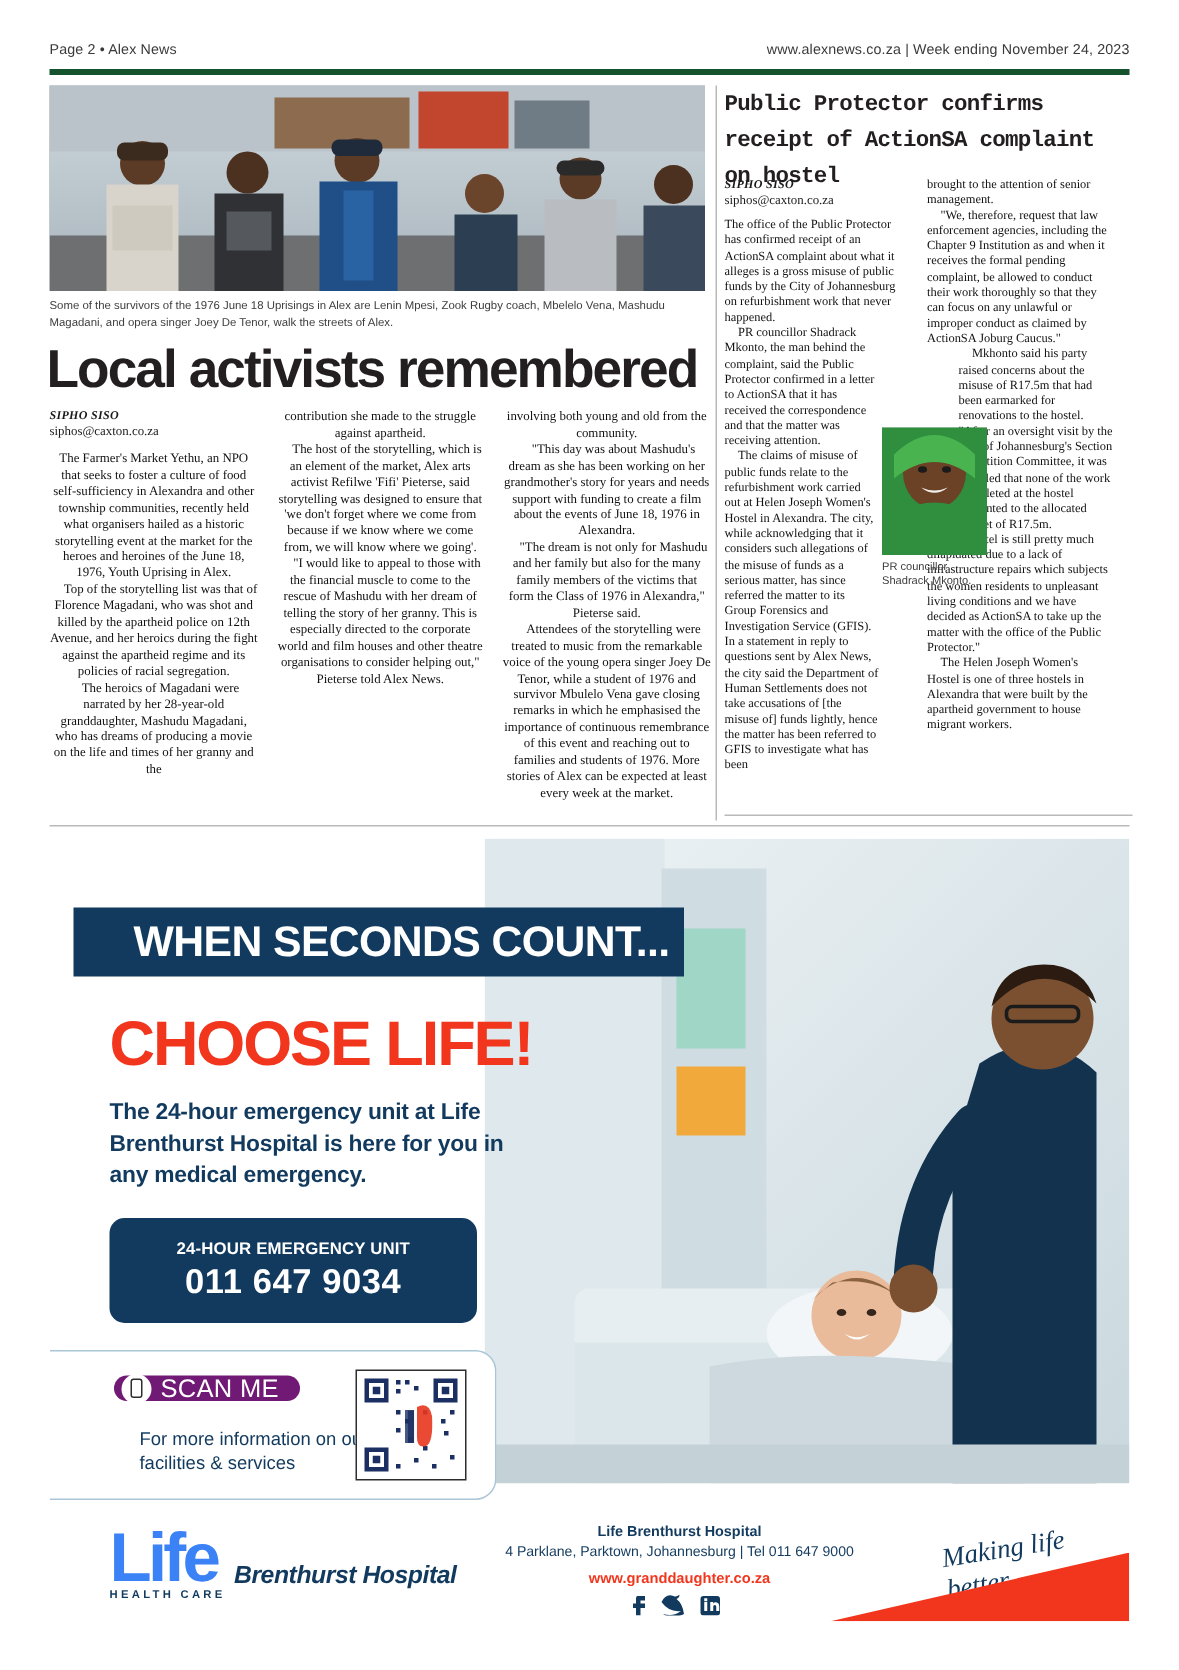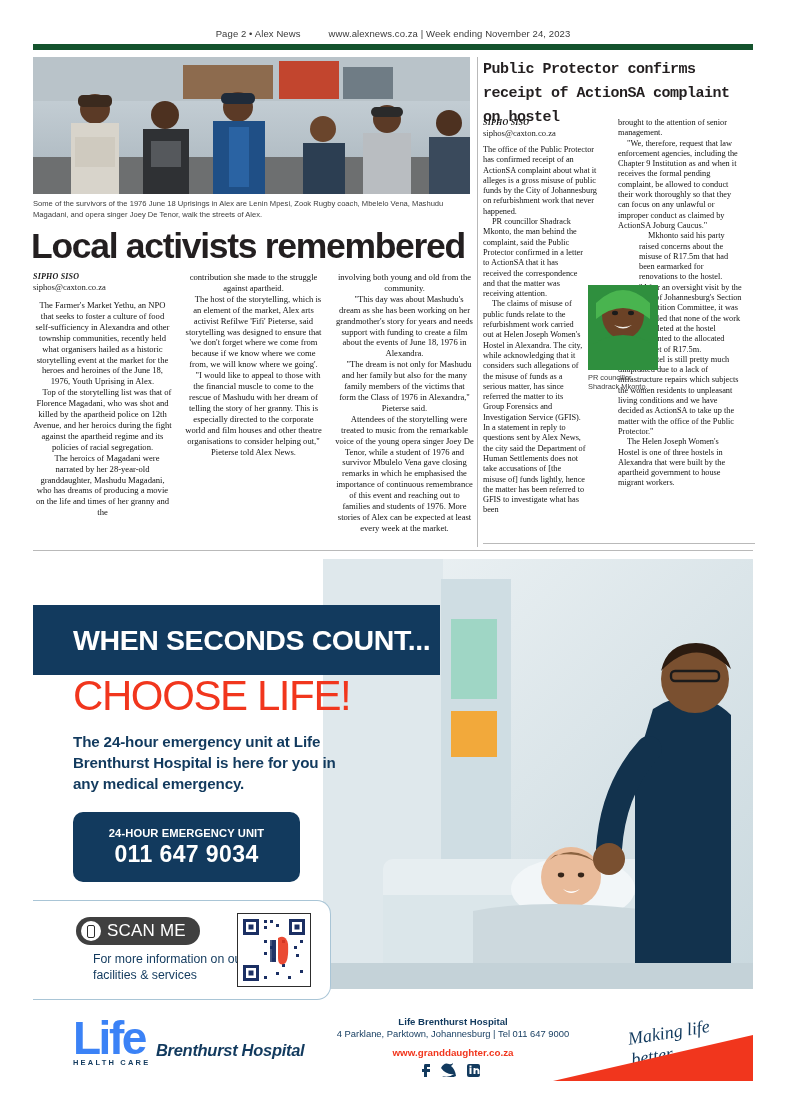--- a/index.html
+++ b/index.html
@@ -7,22 +7,22 @@
     width: 786px; height: 1113px;
     background: #ffffff;
     font-family: "Liberation Sans", sans-serif;
     overflow: hidden;
   }
   .page { position: relative; width: 786px; height: 1113px; background: #fff; }
 
   
   .masthead {
     position: absolute; left: 33px; top: 28px; width: 720px; height: 22px;
-    border-bottom: 6px solid #14532d;
-    display: flex; align-items: flex-start; justify-content: center;
+    border-bottom: 4px solid #14532d;
+    display: flex; align-items: flex-start; justify-content: space-between;
   }
   .masthead-left { font-size: 9.5px; color: #3a3a3a; letter-spacing: .1px; }
   .masthead-right { font-size: 9.5px; color: #3a3a3a; letter-spacing: .1px; margin-left: 28px; }
 
   
   .lead-photo {
     position: absolute; left: 33px; top: 57px; width: 437px; height: 137px;
     overflow: hidden; background: #8d9aa4;
   }
   .lead-photo svg { display: block; }
@@ -96,52 +96,52 @@
   
   .ad {
     position: absolute; left: 33px; top: 559px; width: 720px; height: 522px;
     background: #ffffff; overflow: hidden;
   }
   .ad-photo {
     position: absolute; right: 0; top: 0; width: 430px; height: 430px;
     overflow: hidden;
   }
   .ad-navy-bar {
-    position: absolute; left: 0; top: 46px; width: 407px; height: 70px;
+    position: absolute; left: 16px; top: 46px; width: 407px; height: 46px;
     background: #123a5e; display: flex; align-items: center;
   }
   .ad-navy-bar span {
     color: #fff; font-weight: bold; font-size: 28.5px; letter-spacing: -.4px;
     margin-left: 40px;
   }
   .ad-choose {
     position: absolute; left: 40px; top: 112px; width: 420px;
-    color: #f1361d; font-weight: normal; font-size: 42px; letter-spacing: -1.4px;
+    color: #f1361d; font-weight: bold; font-size: 42px; letter-spacing: -1.4px;
     line-height: 50px;
   }
   .ad-sub {
     position: absolute; left: 40px; top: 172px; width: 290px;
     color: #123a5e; font-weight: bold; font-size: 15.2px; line-height: 21px;
     letter-spacing: -.15px;
   }
   .ad-phone-box {
-    position: absolute; left: 40px; top: 253px; width: 227px; height: 70px;
+    position: absolute; left: 40px; top: 253px; width: 245px; height: 70px;
     background: #123a5e; border-radius: 10px; color: #fff;
     display: flex; flex-direction: column; align-items: center; justify-content: center;
   }
   .ad-phone-label { font-weight: bold; font-size: 11.2px; letter-spacing: .1px; }
   .ad-phone-number { font-weight: bold; font-size: 23px; letter-spacing: .4px; margin-top: 2px; }
   .ad-scan-panel {
     position: absolute; left: 0; top: 341px; width: 298px; height: 100px;
     background: #ffffff; border: 1px solid #a9c5d6; border-left: none;
     border-top-right-radius: 14px; border-bottom-right-radius: 14px;
   }
   .scan-pill {
-    position: absolute; left: 43px; top: 16px; height: 28px;
-    background: #404040; border-radius: 15px; color: #fff;
+    position: absolute; left: 43px; top: 16px; height: 17px;
+    background: #701a75; border-radius: 15px; color: #fff;
     display: flex; align-items: center; padding: 0 14px 0 5px; gap: 6px;
   }
   .scan-pill .phone-ico {
     width: 20px; height: 20px; border-radius: 50%; background: #fff;
     display: flex; align-items: center; justify-content: center;
   }
   .scan-pill .phone-ico i {
     display: block; width: 8px; height: 13px; border: 1.4px solid #2d2d2d; border-radius: 2px;
   }
   .scan-pill span { font-size: 17px; letter-spacing: .2px; }

